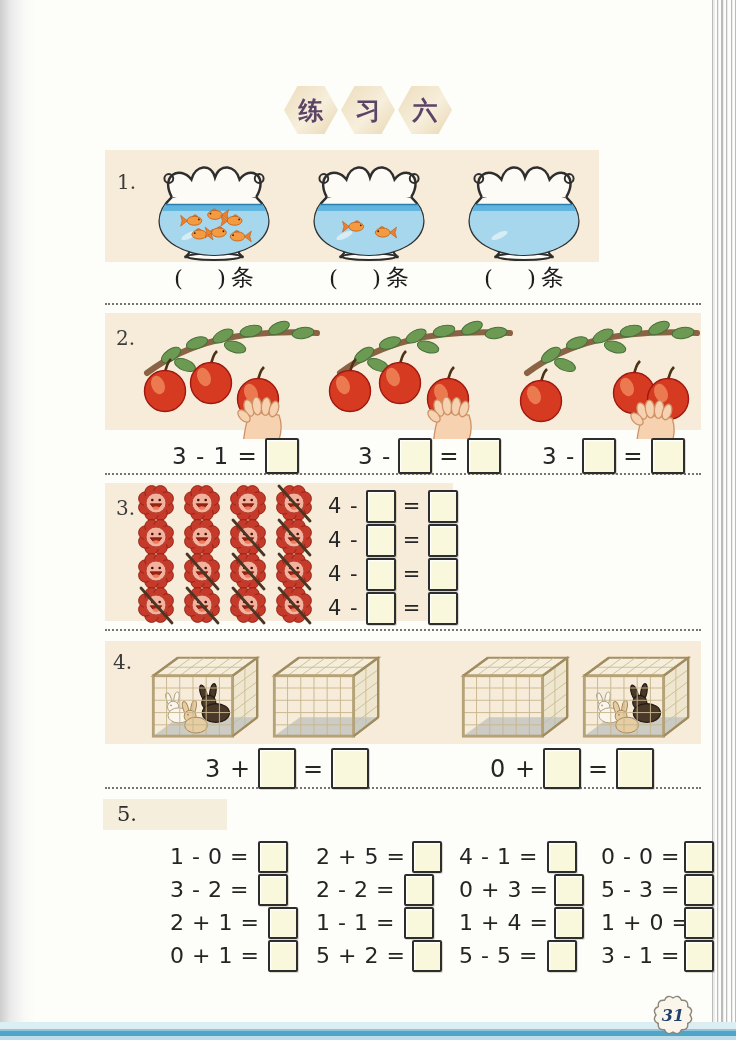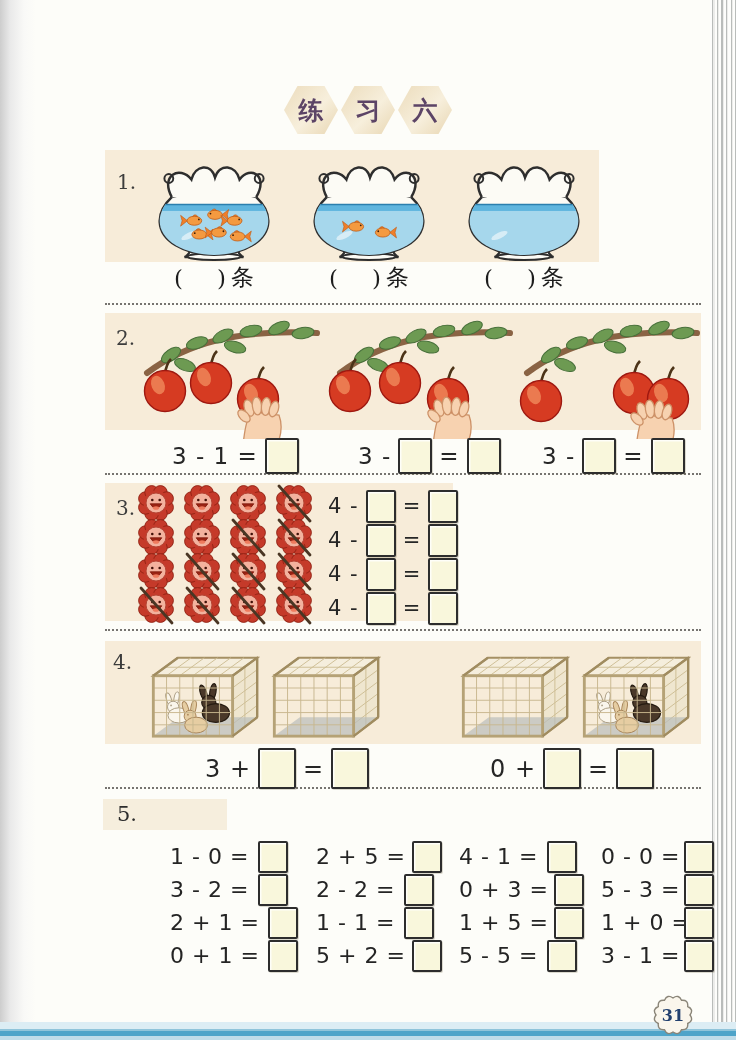--- a/index.html
+++ b/index.html
@@ -33,21 +33,21 @@
   .flower-cell{width:40px;height:40px;margin-top:-3px;line-height:0;}
   .eq-col{position:absolute;left:328px;top:489px;display:flex;flex-direction:column;z-index:6;}
   .eq-col .eq{position:static;height:34px;}
   .ex5-head{position:absolute;left:103px;top:799px;display:flex;align-items:baseline;gap:12px;
         background:#f6eedd;padding:3px 90px 4px 14px;font-family:"DejaVu Serif",serif;
         font-size:21px;color:#2d2d2d;z-index:6;}
   .ex5-grid{position:absolute;left:153px;top:840px;display:grid;
         grid-template-columns:146px 143px 142px 130px;grid-auto-rows:33px;z-index:6;}
   .ex5-cell{display:flex;align-items:center;gap:9px;font-size:22px;color:#242424;}
   .ex5-label{min-width:64px;text-align:right;letter-spacing:0.5px;white-space:pre;margin-left:17px;}
-  .badge{position:absolute;left:650px;top:992px;width:46px;height:46px;z-index:45;}
+  .badge{position:absolute;left:650px;top:992px;width:46px;height:46px;z-index:45;font-style:italic;}
   .badge span{position:absolute;left:0;top:0;width:46px;height:46px;display:flex;align-items:center;
         justify-content:center;font-family:"DejaVu Serif",serif;font-weight:bold;font-size:16px;color:#22406e;}
 </style>
 </head>
 <body>
 
 <div class="page">
   <div class="edge-left"></div>
   <div class="edge-right"></div>
 
@@ -824,21 +824,21 @@
       </div>
       <div class="ex5-cell">
         <span class="ex5-label">2 + 1 =</span>
         <span class="abox" style="width: 26px; height: 28px;"></span>
       </div>
       <div class="ex5-cell">
         <span class="ex5-label">1 - 1 =</span>
         <span class="abox" style="width: 26px; height: 28px;"></span>
       </div>
       <div class="ex5-cell">
-        <span class="ex5-label">1 + 5 =</span>
+        <span class="ex5-label">1 + 4 =</span>
         <span class="abox" style="width: 26px; height: 28px;"></span>
       </div>
       <div class="ex5-cell">
         <span class="ex5-label">1 + 0 =</span>
         <span class="abox" style="width: 26px; height: 28px;"></span>
       </div>
       <div class="ex5-cell">
         <span class="ex5-label">0 + 1 =</span>
         <span class="abox" style="width: 26px; height: 28px;"></span>
       </div>

